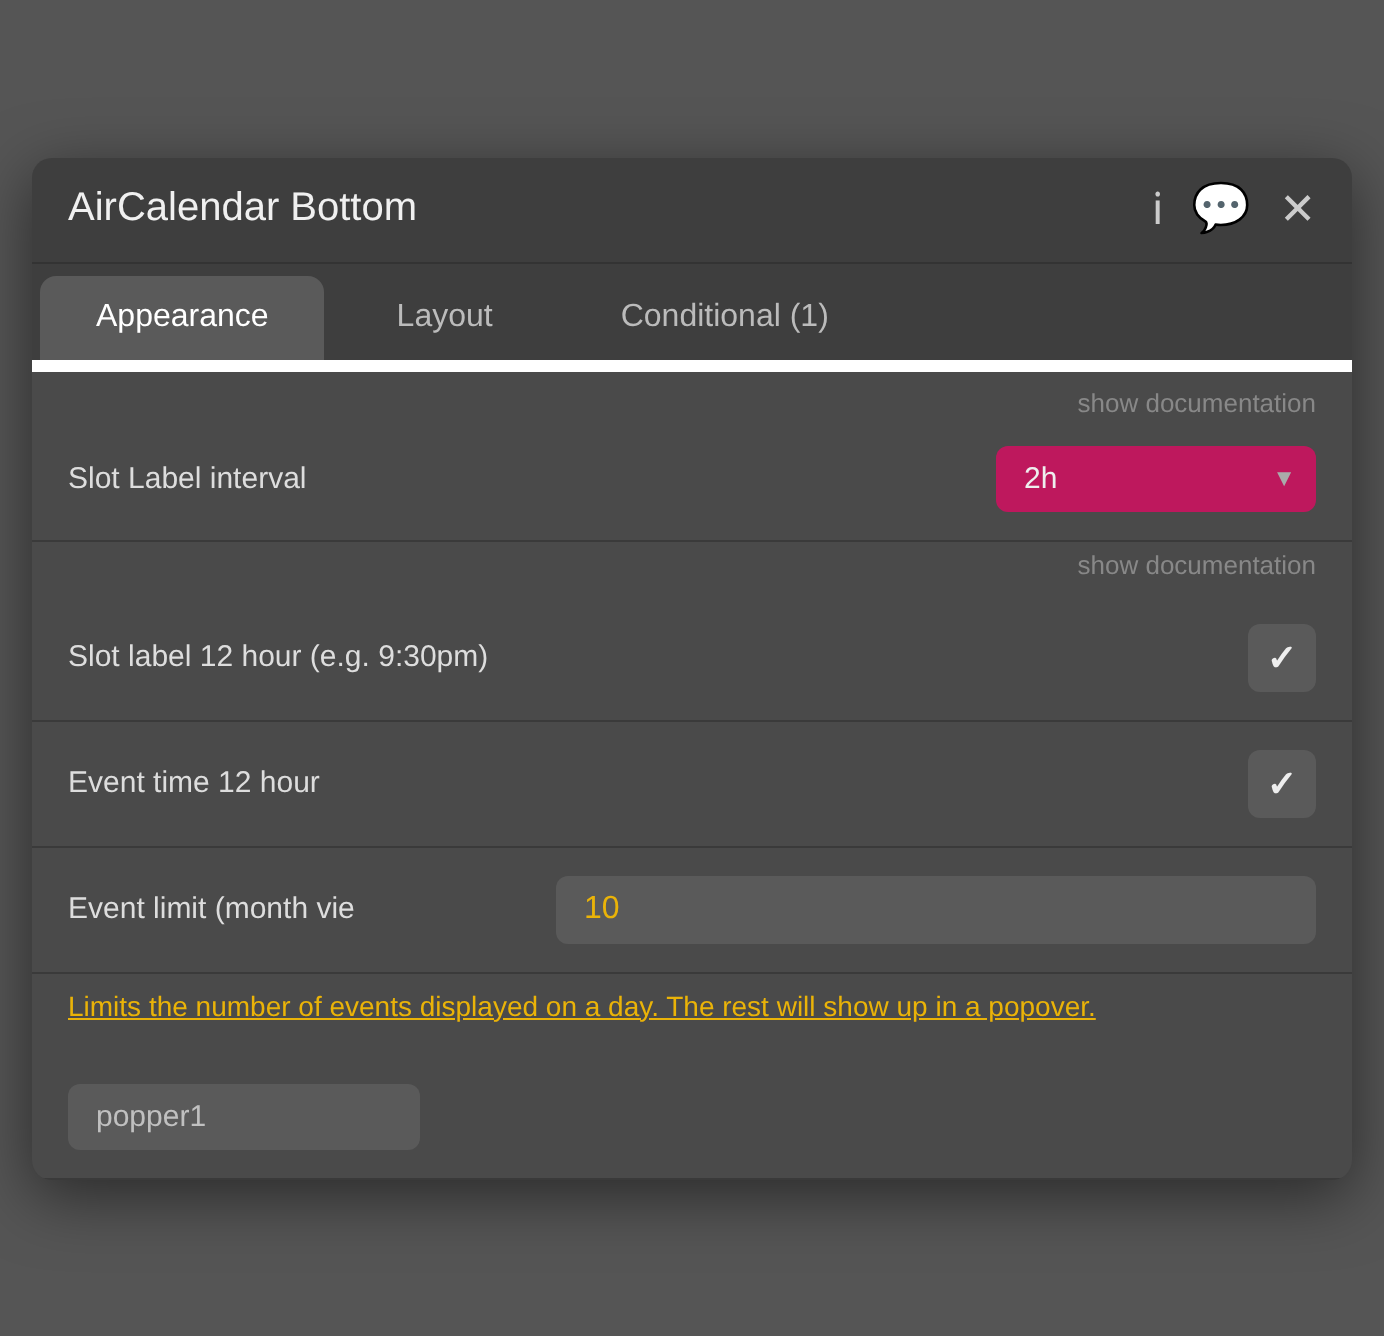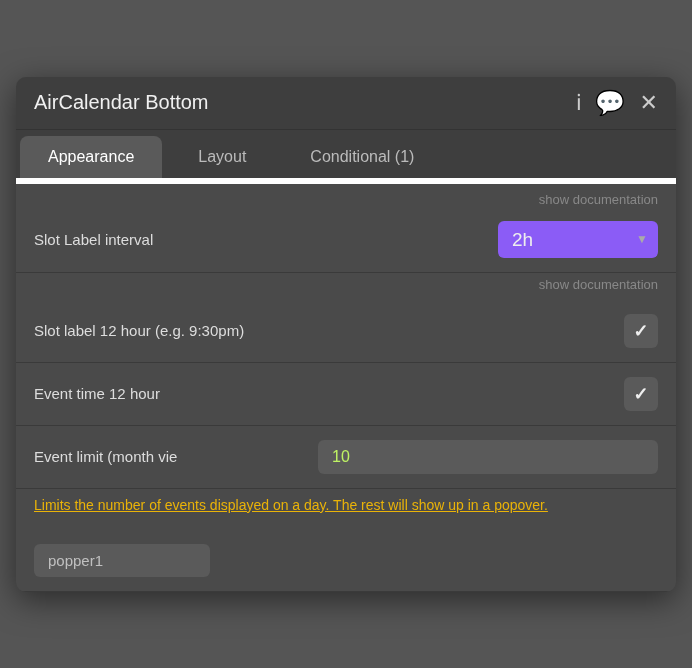--- a/index.html
+++ b/index.html
@@ -98,24 +98,24 @@
       color: #ddd;
     }
 
     .setting-control {
       display: flex;
       align-items: center;
     }
 
     
     .select-control {
-      background: #8b5cf6;
+      background: #be185d;
       border: none;
       color: #eee;
-      font-size: 19px;
+      font-size: 15px;
       padding: 8px 36px 8px 14px;
       border-radius: 6px;
       appearance: none;
       cursor: pointer;
       width: 160px;
       position: relative;
     }
 
     .select-wrapper {
       position: relative;
@@ -148,25 +148,25 @@
     .checkbox-control .checkmark {
       color: #eee;
       font-size: 18px;
       font-weight: bold;
     }
 
     
     .text-input {
       background: #5a5a5a;
       border: none;
-      color: #bef264;
+      color: #eab308;
       font-size: 16px;
       padding: 8px 14px;
       border-radius: 6px;
-      width: 340px;
+      width: 380px;
       outline: none;
     }
 
     
     .doc-link {
       text-align: right;
       padding: 4px 18px 8px;
       font-size: 13px;
       color: #888;
       cursor: pointer;

